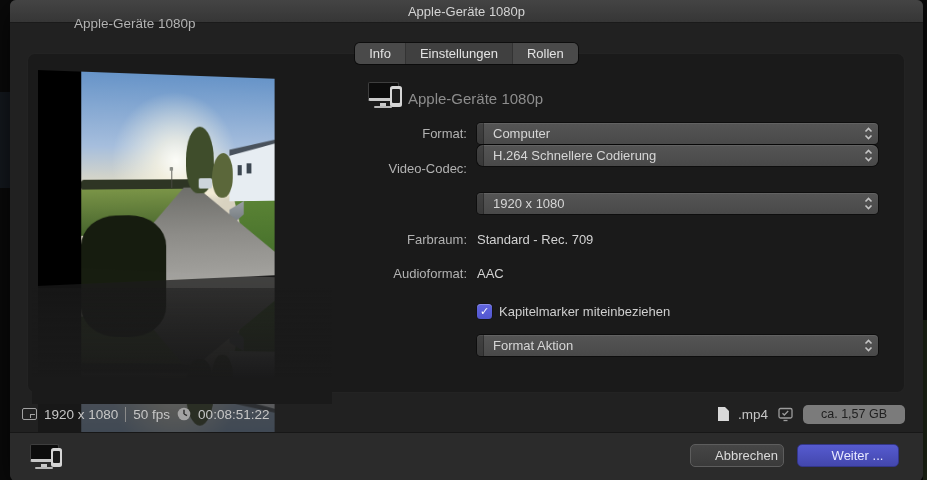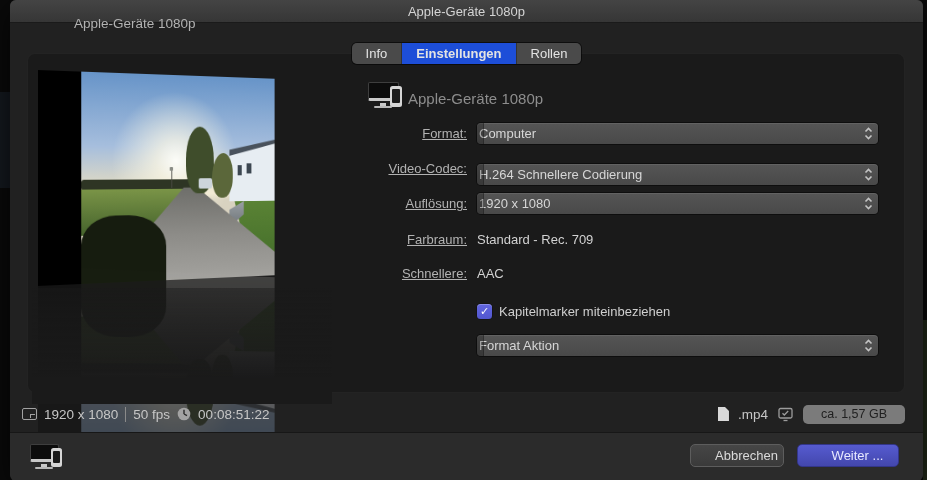--- a/index.html
+++ b/index.html
@@ -19,21 +19,21 @@
   .titlebar{position:absolute;left:0;top:0;width:100%;height:22px;background:linear-gradient(180deg,#444,#363636);border-radius:6px 6px 0 0;border-bottom:1px solid #1a1a1a;display:flex;align-items:center;justify-content:center;}
   .titlebar .title{font-size:13px;color:#d4d4d4;}
 
   .panel{position:absolute;left:17px;top:53px;width:876px;height:338px;background:#1a1a1a;border:1px solid rgba(255,255,255,.045);border-radius:8px;}
 
   
   .tabbar{position:absolute;left:0;top:43px;width:100%;display:flex;justify-content:center;z-index:5;align-items:center;}
   .tabs{display:flex;border-radius:5px;overflow:hidden;box-shadow:0 0 0 1px rgba(0,0,0,.55);}
   .tab{padding:3px 14px;font-size:13px;color:#e3e3e3;background:#4a4a4a;border-right:1px solid #333;cursor:default;line-height:15px;}
   .tab:last-child{border-right:none;}
-  .tab.selected{background:#1d4ed8;font-weight:bold;}
+  .tab.selected{background:#404040;}
 
   
   .preview{position:absolute;left:28px;top:70px;width:275px;height:330px;}
   .plane-wrap{position:absolute;left:0;top:0;width:272px;height:216px;transform:perspective(800px) rotateY(17deg);transform-origin:0% 45%;}
   .plane-wrap.reflect{top:218px;transform:perspective(800px) rotateY(17deg) scaleY(-1);opacity:.28;}
   .plane{position:absolute;inset:0;background:#000;overflow:hidden;}
   .photo{position:absolute;left:17%;top:0;right:0;bottom:0;overflow:hidden;}
   .sky{position:absolute;inset:0;background:linear-gradient(180deg,#6794c8 0%,#a6bedd 35%,#d9d7c7 52%,#efe6cf 58%,#d8d2c0 61%);}
   .sun{position:absolute;inset:0;background:radial-gradient(circle at 47% 42%,rgba(255,255,250,.95) 0%,rgba(255,250,230,.7) 13%,rgba(255,248,225,0) 42%);}
   .treeline{position:absolute;left:0;top:51%;width:58%;height:5%;background:#2e3524;border-radius:3px;}
@@ -56,26 +56,26 @@
   
   .dev-icon{position:absolute;}
   .dev-icon .mon{position:absolute;left:0;top:0;background:#0c0c0c;border:1px solid #3e3e3e;border-bottom:3px solid #c9c9c9;border-radius:2px;}
   .dev-icon .stand{position:absolute;background:#c9c9c9;}
   .dev-icon .base{position:absolute;background:#b9b9b9;border-radius:1px;}
   .dev-icon .phone{position:absolute;background:#d6d6d6;border-radius:2.5px;}
   .dev-icon .phone-scr{position:absolute;background:#1b1b1b;border-radius:1px;}
 
   .form-heading{position:absolute;left:398px;top:90px;font-size:15px;color:#8d8d8d;}
 
-  .flabel{position:absolute;left:300px;width:157px;text-align:right;font-size:13px;color:#b2b2b2;line-height:21px;height:21px;text-decoration:underline;}
+  .flabel{position:absolute;left:300px;width:157px;text-align:right;font-size:13px;color:#b2b2b2;line-height:21px;height:21px;}
   .fvalue{position:absolute;left:467px;font-size:13px;color:#d2d2d2;line-height:21px;height:21px;}
 
   .popup{position:absolute;left:467px;width:401px;height:21px;border-radius:4px;background:linear-gradient(180deg,#555,#494949);box-shadow:0 0 0 1px rgba(0,0,0,.45), inset 0 1px 0 rgba(255,255,255,.08);display:flex;align-items:center;cursor:default;}
   .popup::before{content:"";position:absolute;left:0;top:0;bottom:0;width:6px;background:rgba(0,0,0,.22);border-right:1px solid rgba(0,0,0,.25);border-radius:4px 0 0 4px;}
-  .popup .pval{margin-left:2px;font-size:13px;color:#d6d6d6;flex:1;}
+  .popup .pval{margin-left:16px;font-size:13px;color:#d6d6d6;flex:1;}
   .popup .chev{margin-right:5px;display:flex;align-items:center;}
 
   .checkbox-row{position:absolute;left:467px;top:304px;display:flex;align-items:center;gap:7px;}
   .checkbox{width:15px;height:15px;border-radius:3.5px;background:linear-gradient(180deg,#6266e0,#5257cf);box-shadow:inset 0 1px 0 rgba(255,255,255,.25), 0 0 0 .5px rgba(0,0,0,.4);color:#fff;font-size:11px;font-weight:bold;display:flex;align-items:center;justify-content:center;cursor:default;}
   .checkbox-label{font-size:13px;color:#cfcfcf;}
 
   
   .statusbar{position:absolute;left:0;top:402px;width:100%;height:24px;display:flex;align-items:center;}
   .status-left{position:absolute;left:12px;display:flex;align-items:center;gap:7px;font-size:13.5px;color:#c6c6c6;}
   .status-right{position:absolute;right:18px;display:flex;align-items:center;gap:9px;font-size:13.5px;color:#c6c6c6;}
@@ -174,45 +174,44 @@
     <span class="pval">Computer</span>
     <span class="chev">
       <svg width="9" height="15" viewBox="0 0 9 15">
           <path d="M1.5 5.5 L4.5 2.5 L7.5 5.5" stroke="#c4c4c4" stroke-width="1.6" fill="none"></path>
           <path d="M1.5 9.5 L4.5 12.5 L7.5 9.5" stroke="#c4c4c4" stroke-width="1.6" fill="none"></path>
         </svg>
     </span>
   </div>
 
   <div class="flabel" style="top:158px;">Video-Codec:</div>
-  <div class="popup" style="top:164px;">
+  <div class="popup" style="top:145px;border-radius:6px;">
     <span class="pval">H.264 Schnellere Codierung</span>
     <span class="chev">
       <svg width="9" height="15" viewBox="0 0 9 15">
           <path d="M1.5 5.5 L4.5 2.5 L7.5 5.5" stroke="#c4c4c4" stroke-width="1.6" fill="none"></path>
           <path d="M1.5 9.5 L4.5 12.5 L7.5 9.5" stroke="#c4c4c4" stroke-width="1.6" fill="none"></path>
         </svg>
     </span>
   </div>
 
-  <div class="flabel" style="top:193px;">Auflösung:</div>
   <div class="popup" style="top:193px;">
     <span class="pval">1920 x 1080</span>
     <span class="chev">
       <svg width="9" height="15" viewBox="0 0 9 15">
           <path d="M1.5 5.5 L4.5 2.5 L7.5 5.5" stroke="#c4c4c4" stroke-width="1.6" fill="none"></path>
           <path d="M1.5 9.5 L4.5 12.5 L7.5 9.5" stroke="#c4c4c4" stroke-width="1.6" fill="none"></path>
         </svg>
     </span>
   </div>
 
   <div class="flabel" style="top:229px;">Farbraum:</div>
   <div class="fvalue" style="top:229px;">Standard - Rec. 709</div>
 
-  <div class="flabel" style="top:263px;">Schnellere:</div>
+  <div class="flabel" style="top:263px;">Audioformat:</div>
   <div class="fvalue" style="top:263px;">AAC</div>
 
   <div class="checkbox-row">
     <div class="checkbox">
       <span>✓</span>
     </div>
     <span class="checkbox-label">Kapitelmarker miteinbeziehen</span>
   </div>
 
   <div class="popup" style="top:335px;">

